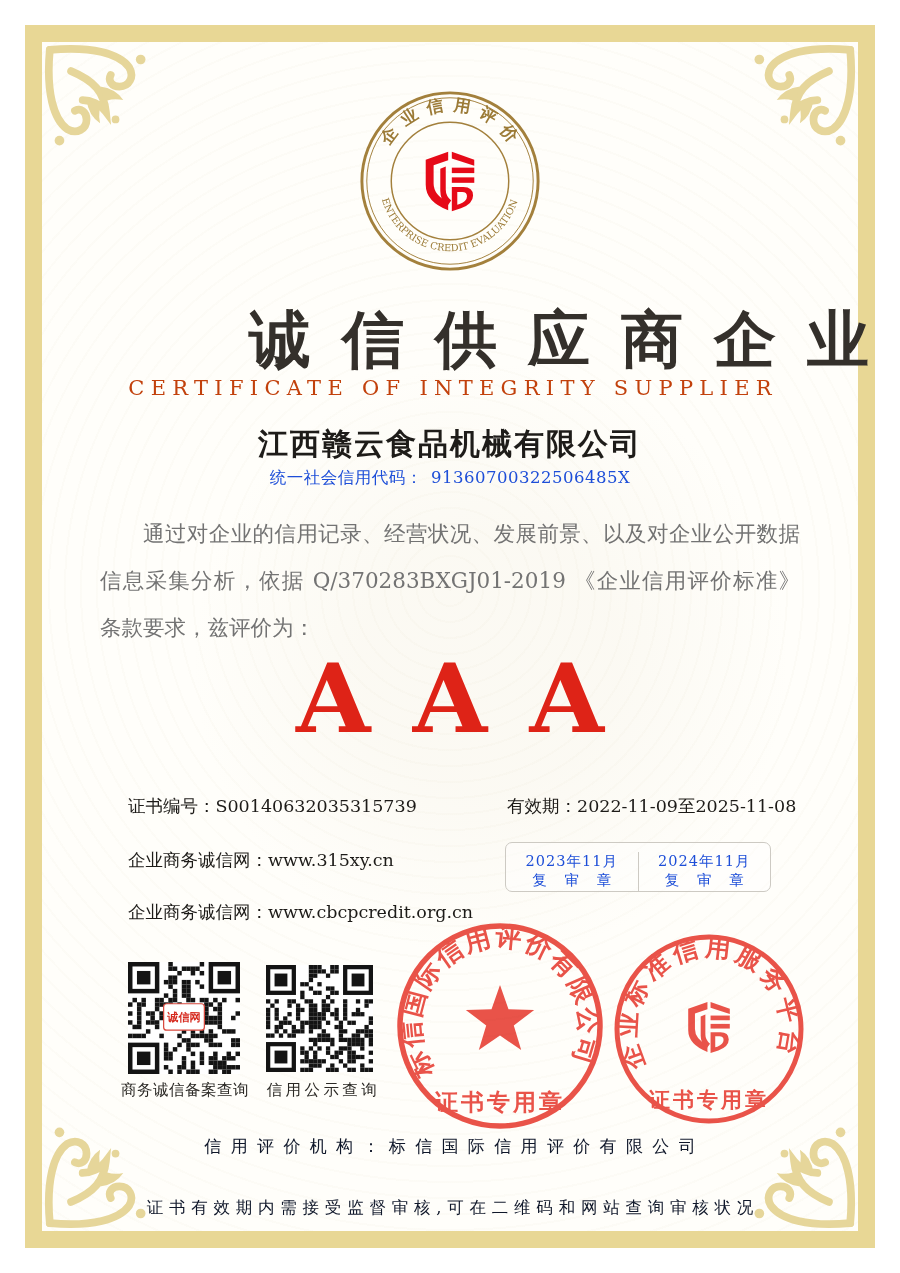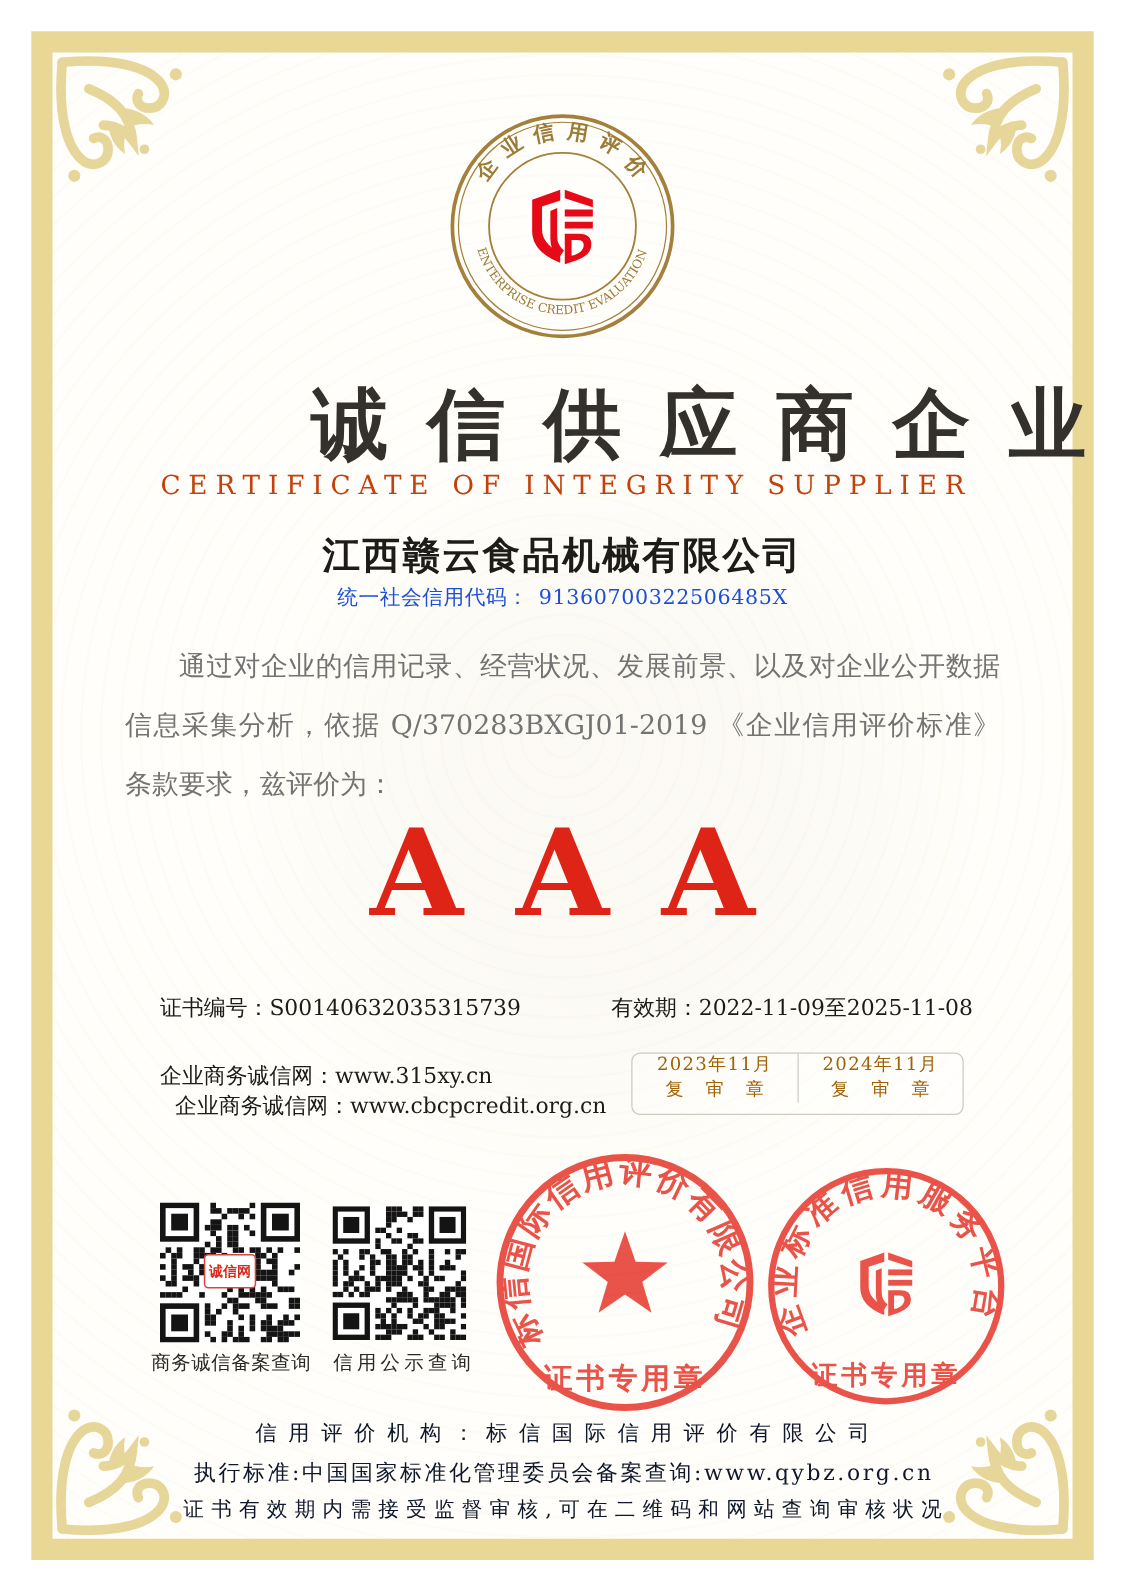--- a/index.html
+++ b/index.html
@@ -31,27 +31,27 @@
   .code{top:467px;font-size:16.5px;color:#1d4ed8;letter-spacing:.5px;}
   .code .gap{display:inline-block;width:.5em;}
   .body-text{
     left:100px;width:700px;top:510px;font-size:21.5px;line-height:47px;
     text-indent:2em;text-align:justify;color:#737373;
   }
   .rating{top:642px;font-size:96px;font-weight:bold;color:#de2317;letter-spacing:.44em;padding-left:.44em;}
   
   .row{font-size:17.5px;color:#1d1b18;white-space:nowrap;}
   .r-certno{left:128px;top:794px;}
-  .r-valid{left:489px;top:794px;}
+  .r-valid{left:507px;top:794px;}
   .r-query{left:128px;top:848px;}
-  .r-biznet{left:128px;top:872px;margin-left:12px;}
+  .r-biznet{left:128px;top:900px;}
   
   .review{
     left:505px;top:842px;width:264px;height:48px;border:1.5px solid #cdcac3;border-radius:7px;
-    display:flex;align-items:flex-start;color:#a16207;background:rgba(255,255,255,.4);
+    display:flex;align-items:flex-end;color:#1d4ed8;background:rgba(255,255,255,.4);
   }
   .review .half{flex:1;display:flex;flex-direction:column;align-items:center;justify-content:center;line-height:1.35;}
   .review .half:first-child{border-right:1.5px solid #cdcac3;}
   .review .d{font-size:14.5px;letter-spacing:1px;}
   .review .l{font-size:14.5px;letter-spacing:.45em;padding-left:.45em;}
   
   .qr-wrap{width:112px;}
   .qr-wrap svg{display:block;width:100%;height:auto;}
   .qr1{left:128px;top:962px;}
   .qr2{left:266px;top:965px;width:107px;}
@@ -640,15 +640,14 @@
       </defs>
     <circle cx="98" cy="98" r="92" fill="none" stroke="#e8463c" stroke-width="5"></circle>
     <text fill="#e8463c" font-size="25" font-weight="bold">
       <textPath href="#sealArc2" textLength="292" lengthAdjust="spacing">企业标准信用服务平台</textPath>
     </text>
     <use href="#shieldEmblem" transform="translate(98,96) scale(0.52) translate(-50,-56)" color="#e8463c"></use>
     <text x="98" y="176" font-size="21" fill="#e8463c" text-anchor="middle" letter-spacing="3" font-weight="bold">证书专用章</text>
   </svg>
 
   <div class="abs ctr foot f1">信用评价机构：标信国际信用评价有限公司</div>
-  <div class="abs ctr foot f2">执行标准:中国国家标准化管理委员会备案查询:www.qybz.org.cn</div>
   <div class="abs ctr foot f3">证书有效期内需接受监督审核,可在二维码和网站查询审核状况</div>
 </div>
 
 </body></html>

